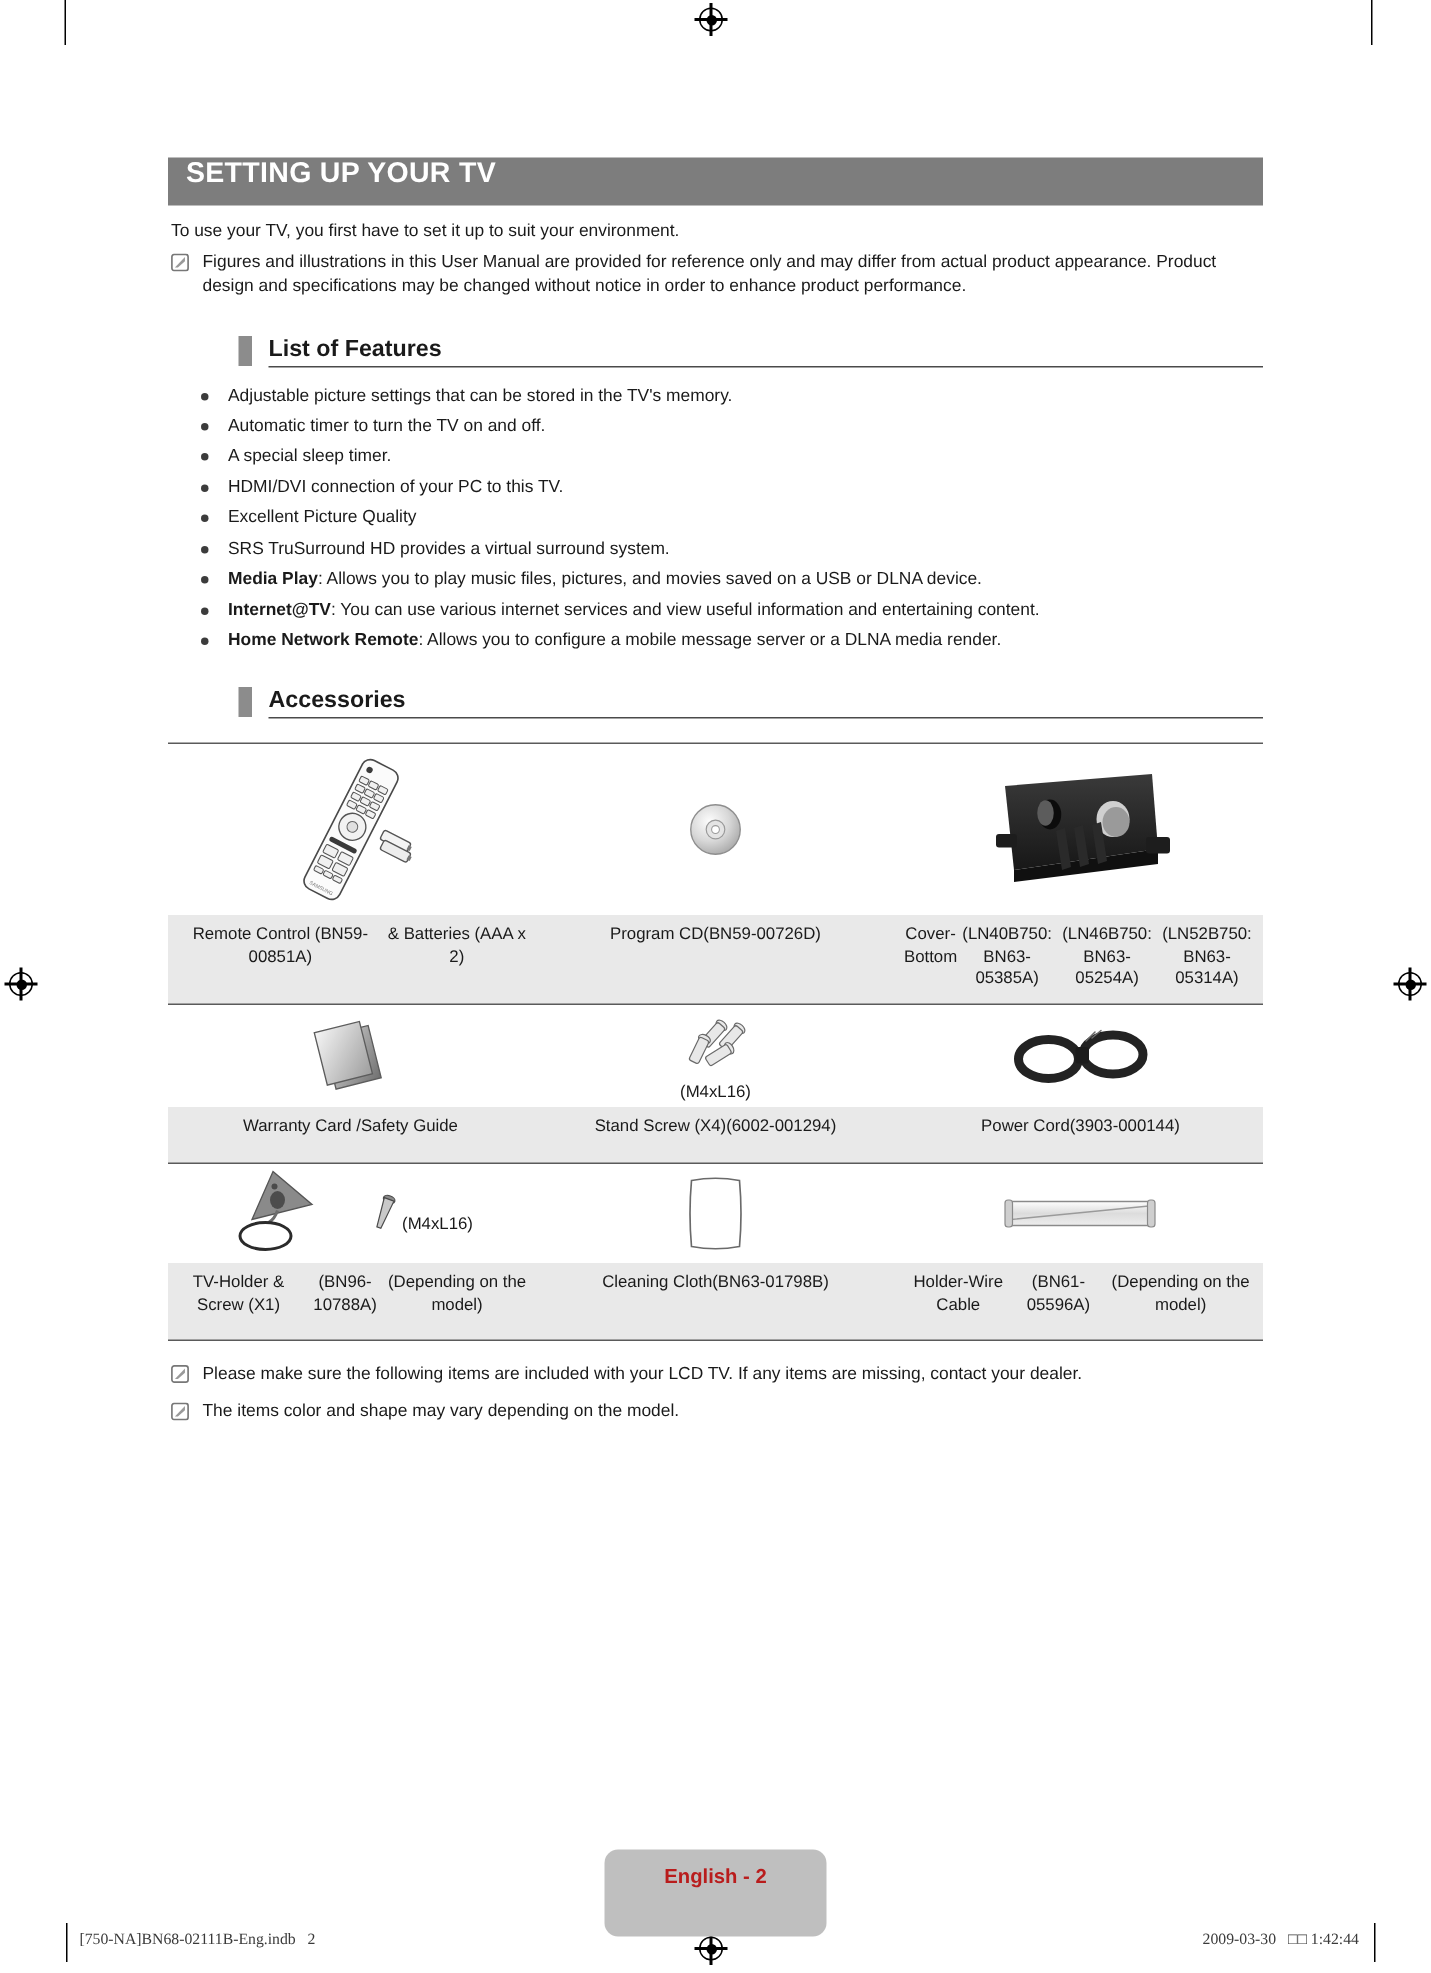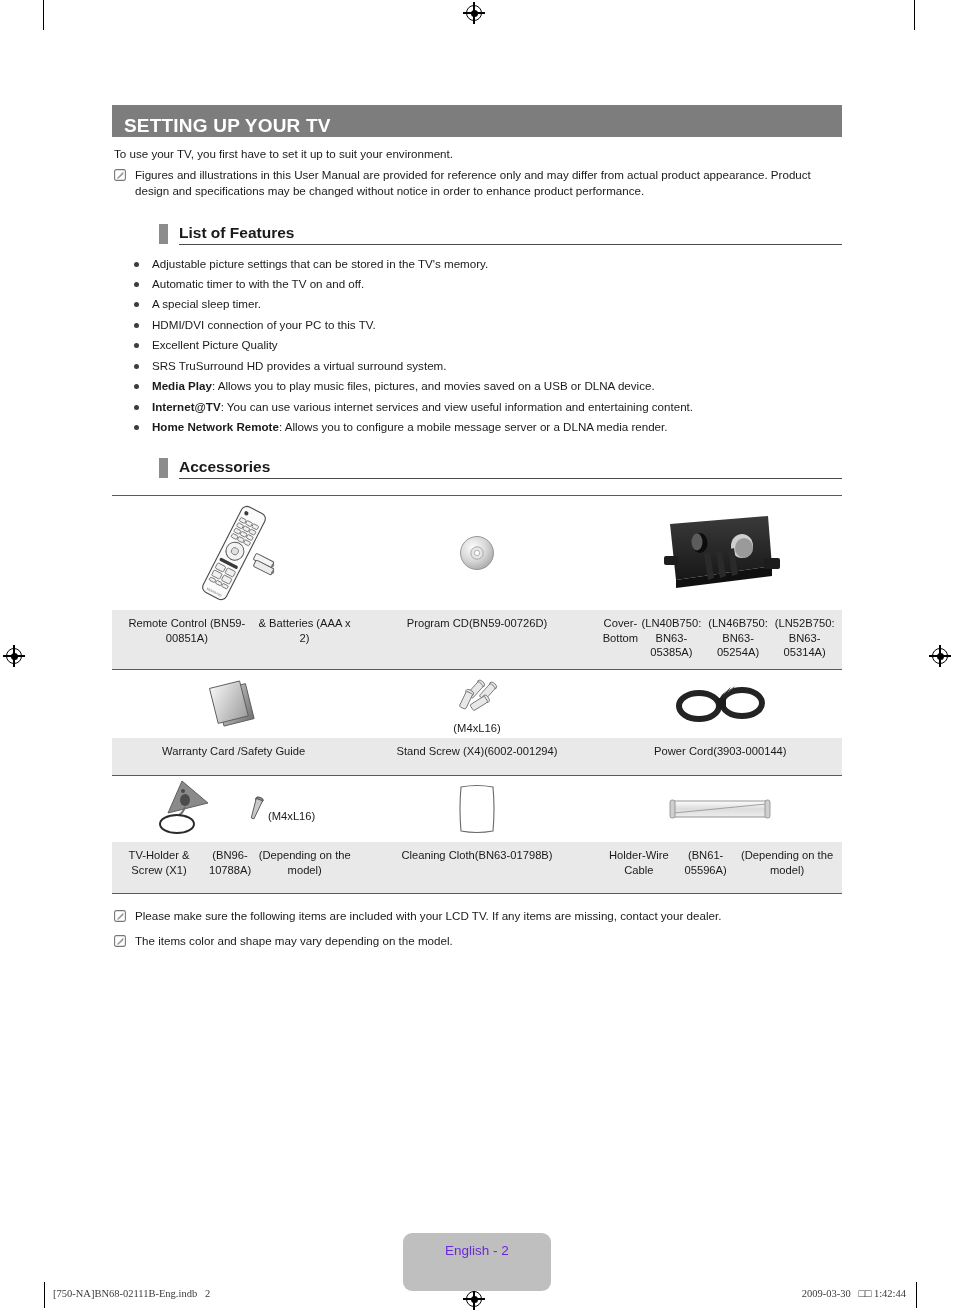--- a/index.html
+++ b/index.html
@@ -39,21 +39,21 @@
     top: 0;
     width: 730px;
   }
 
   
   .chapter-bar {
     background: #7d7d7d;
     color: #ffffff;
     height: 32px;
     display: flex;
-    align-items: flex-end;
+    align-items: flex-start;
     padding-left: 12px;
     margin-top: 105px;
   }
   .chapter-bar .title {
     font-size: 19px;
     font-weight: bold;
     letter-spacing: .2px;
   }
 
   
@@ -188,22 +188,22 @@
     height: 58px;
     background: #bfbfbf;
     border-radius: 9px;
     display: flex;
     align-items: flex-start;
     justify-content: center;
     padding-top: 10px;
   }
   .page-tab span {
     font-size: 13.5px;
-    font-weight: normal;
-    color: #6d28d9;
+    font-weight: bold;
+    color: #b91c1c;
   }
 
   
   .print-footer-left {
     position: absolute;
     left: 53px;
     top: 1288px;
     font-family: "Liberation Serif", serif;
     font-size: 10.5px;
     color: #3a3a3a;
@@ -282,21 +282,21 @@
     </div>
   </div>
 
   <div class="features" id="features-list">
       <div class="feature">
         <div class="bullet"></div>
         <div class="ftext">Adjustable picture settings that can be stored in the TV's memory.</div>
       </div>
       <div class="feature">
         <div class="bullet"></div>
-        <div class="ftext">Automatic timer to with the TV on and off.</div>
+        <div class="ftext">Automatic timer to turn the TV on and off.</div>
       </div>
       <div class="feature">
         <div class="bullet"></div>
         <div class="ftext">A special sleep timer.</div>
       </div>
       <div class="feature">
         <div class="bullet"></div>
         <div class="ftext">HDMI/DVI connection of your PC to this TV.</div>
       </div>
       <div class="feature">

